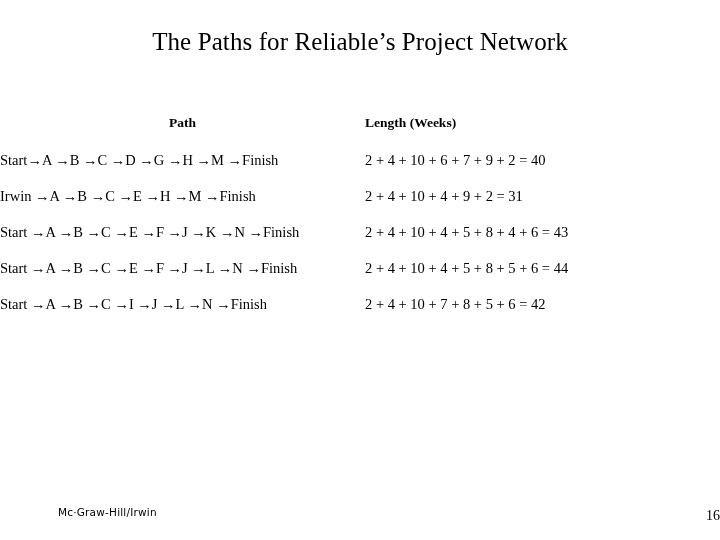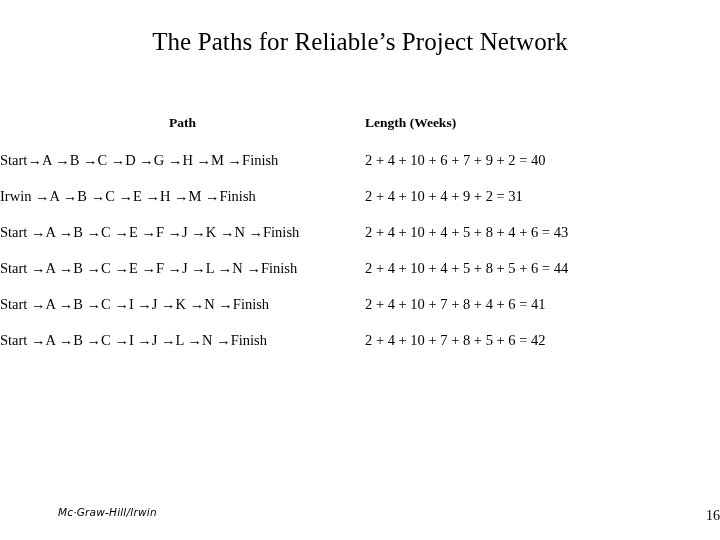--- a/index.html
+++ b/index.html
@@ -89,21 +89,20 @@
     line-height: 16px;
     font-size: 14.5px;
     white-space: nowrap;
   }
 
   .footer-left {
     position: absolute;
     left: 58px;
     top: 506px;
     font-family: "DejaVu Sans", "Liberation Sans", sans-serif;
-    font-style: italic;
     font-size: 10.5px;
     letter-spacing: 0.2px;
     white-space: nowrap;
   }
 
   .footer-page {
     position: absolute;
     left: 0;
     top: 508px;
     width: 720px;
@@ -154,24 +153,20 @@
         </tr>
         <tr>
           <td class="cell-path">Start →A →B →C →E →F →J →K →N →Finish</td>
           <td class="cell-length">2 + 4 + 10 + 4 + 5 + 8 + 4 + 6 = 43</td>
         </tr>
         <tr>
           <td class="cell-path">Start →A →B →C →E →F →J →L →N →Finish</td>
           <td class="cell-length">2 + 4 + 10 + 4 + 5 + 8 + 5 + 6 = 44</td>
         </tr>
         <tr>
-          <td class="cell-path">Start →A →B →C →I →J →K →N →Finish</td>
-          <td class="cell-length">2 + 4 + 10 + 7 + 8 + 4 + 6 = 41</td>
-        </tr>
-        <tr>
           <td class="cell-path">Start →A →B →C →I →J →L →N →Finish</td>
           <td class="cell-length">2 + 4 + 10 + 7 + 8 + 5 + 6 = 42</td>
         </tr>
       </tbody>
     </table>
   </div>
 
   <div class="footer-left">Mc·Graw-Hill/Irwin</div>
 
   <div class="footer-page">16</div>

